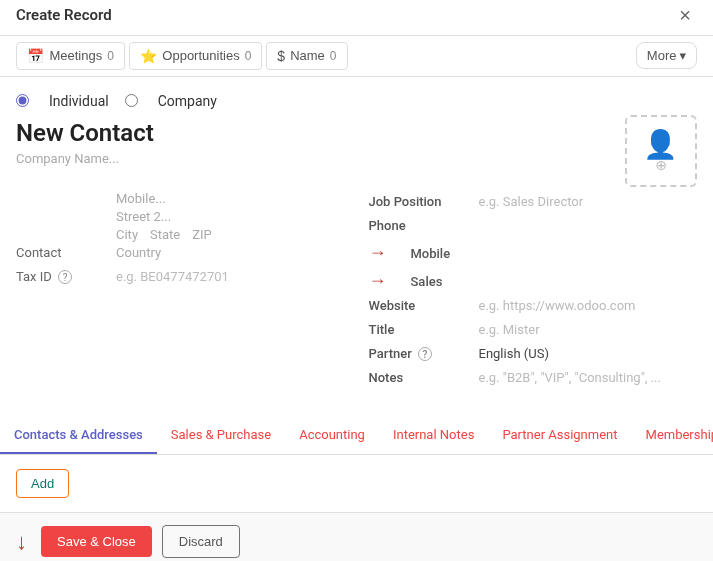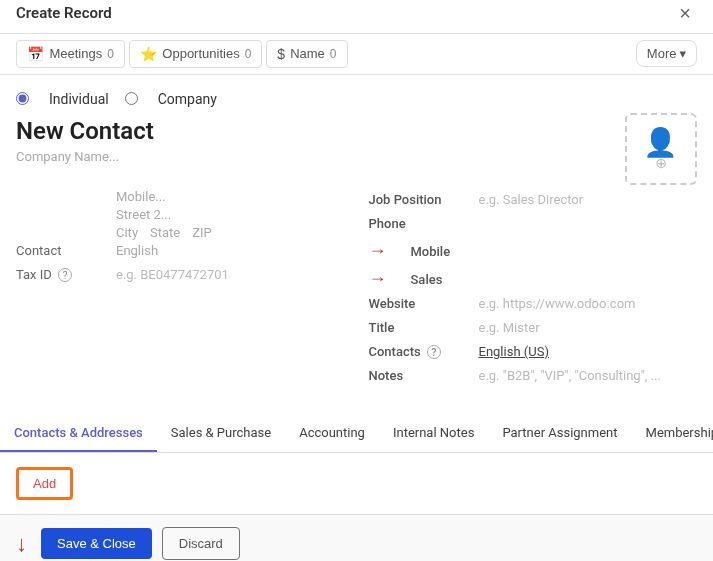--- a/index.html
+++ b/index.html
@@ -29,44 +29,44 @@
     .contact-title-row { display: flex; align-items: flex-start; justify-content: space-between; margin-bottom: 4px; }
     .new-contact-title { font-size: 24px; font-weight: 600; color: #222; margin-bottom: 4px; }
     .company-name-placeholder { font-size: 13px; color: #aaa; margin-bottom: 14px; cursor: pointer; }
 
     .photo-placeholder { width: 72px; height: 72px; border: 2px dashed #ccc; border-radius: 6px; display: flex; flex-direction: column; align-items: center; justify-content: center; color: #bbb; font-size: 28px; cursor: pointer; flex-shrink: 0; margin-top: -4px; }
     .photo-plus { font-size: 14px; margin-top: -4px; }
 
     .field-row { display: flex; align-items: flex-end; gap: 20px; margin-bottom: 6px; }
     .field-label { font-size: 13px; color: #666; min-width: 80px; padding-top: 3px; flex-shrink: 0; }
     .field-label-small { font-size: 13px; color: #555; font-weight: 500; min-width: 90px; flex-shrink: 0; padding-top: 3px; }
-    .field-value-text { font-size: 13px; color: #444; text-decoration: underline; }
+    .field-value-text { font-size: 13px; color: #444; }
 
     .address-block { display: flex; flex-direction: column; gap: 3px; }
     .address-line { font-size: 13px; color: #aaa; cursor: pointer; }
     .address-inline { display: flex; gap: 12px; }
 
     .left-section { flex: 1; }
     .right-section { flex: 1; }
 
     .two-col { display: flex; gap: 24px; }
 
     .input-placeholder { font-size: 13px; color: #bbb; }
 
     .question-mark { display: inline-flex; align-items: center; justify-content: center; width: 14px; height: 14px; border-radius: 50%; border: 1px solid #aaa; font-size: 10px; color: #888; cursor: help; margin-left: 3px; vertical-align: middle; }
 
     .tabs-bar { display: flex; border-bottom: 1px solid #ddd; margin-top: 10px; overflow-x: auto; }
-    .tab { padding: 10px 14px; font-size: 13px; color: #404040; cursor: pointer; border-bottom: 2px solid transparent; white-space: nowrap; }
+    .tab { padding: 10px 14px; font-size: 13px; color: #ef4444; cursor: pointer; border-bottom: 2px solid transparent; white-space: nowrap; }
     .tab.active { color: #5b5fc7; border-bottom: 2px solid #5b5fc7; font-weight: 500; }
 
     .tab-content { padding: 14px 16px; }
-    .add-btn { padding: 6px 14px; background: none; border: 3px solid #f97316; border-radius: 4px; font-size: 13px; color: #ef4444; cursor: pointer; }
+    .add-btn { padding: 6px 14px; background: none; border: 1px solid #f97316; border-radius: 4px; font-size: 13px; color: #0f766e; cursor: pointer; }
 
     .footer { display: flex; align-items: center; padding: 12px 16px; border-top: 1px solid #e0e0e0; gap: 10px; background: #f9f9f9; }
-    .save-close-btn { padding: 8px 16px; background: #1d4ed8; color: #fff; border: none; border-radius: 4px; font-size: 13px; font-weight: 500; cursor: pointer; }
+    .save-close-btn { padding: 8px 16px; background: #ef4444; color: #fff; border: none; border-radius: 4px; font-size: 13px; font-weight: 500; cursor: pointer; }
     .discard-btn { padding: 8px 16px; background: none; border: 1px solid #737373; border-radius: 4px; font-size: 13px; color: #555; cursor: pointer; }
   </style>
 </head>
 <body>
 
 <div class="dialog-overlay">
   <div class="dialog">
 
     <div class="dialog-header">
       <span class="dialog-title">Create Record</span>
@@ -126,21 +126,21 @@
           <div class="field-row">
             <span class="field-label">Contact</span>
             <div class="address-block">
               <div class="address-line">Mobile...</div>
               <div class="address-line">Street 2...</div>
               <div class="address-inline">
                 <span class="address-line">City</span>
                 <span class="address-line">State</span>
                 <span class="address-line">ZIP</span>
               </div>
-              <div class="address-line">English</div>
+              <div class="address-line">Country</div>
             </div>
           </div>
           <div class="field-row">
             <span class="field-label">
               <span>Tax ID</span>
               <span class="question-mark">?</span>
             </span>
             <span class="input-placeholder">e.g. BE0477472701</span>
           </div>
         </div>
@@ -167,21 +167,21 @@
           <div class="field-row">
             <span class="field-label-small">Website</span>
             <span class="input-placeholder">e.g. https://www.odoo.com</span>
           </div>
           <div class="field-row">
             <span class="field-label-small">Title</span>
             <span class="input-placeholder">e.g. Mister</span>
           </div>
           <div class="field-row">
             <span class="field-label-small">
-              <span>Contacts</span>
+              <span>Partner</span>
               <span class="question-mark">?</span>
             </span>
             <span class="field-value-text">English (US)</span>
           </div>
           <div class="field-row">
             <span class="field-label-small">Notes</span>
             <span class="input-placeholder">e.g. "B2B", "VIP", "Consulting", ...</span>
           </div>
         </div>
 

